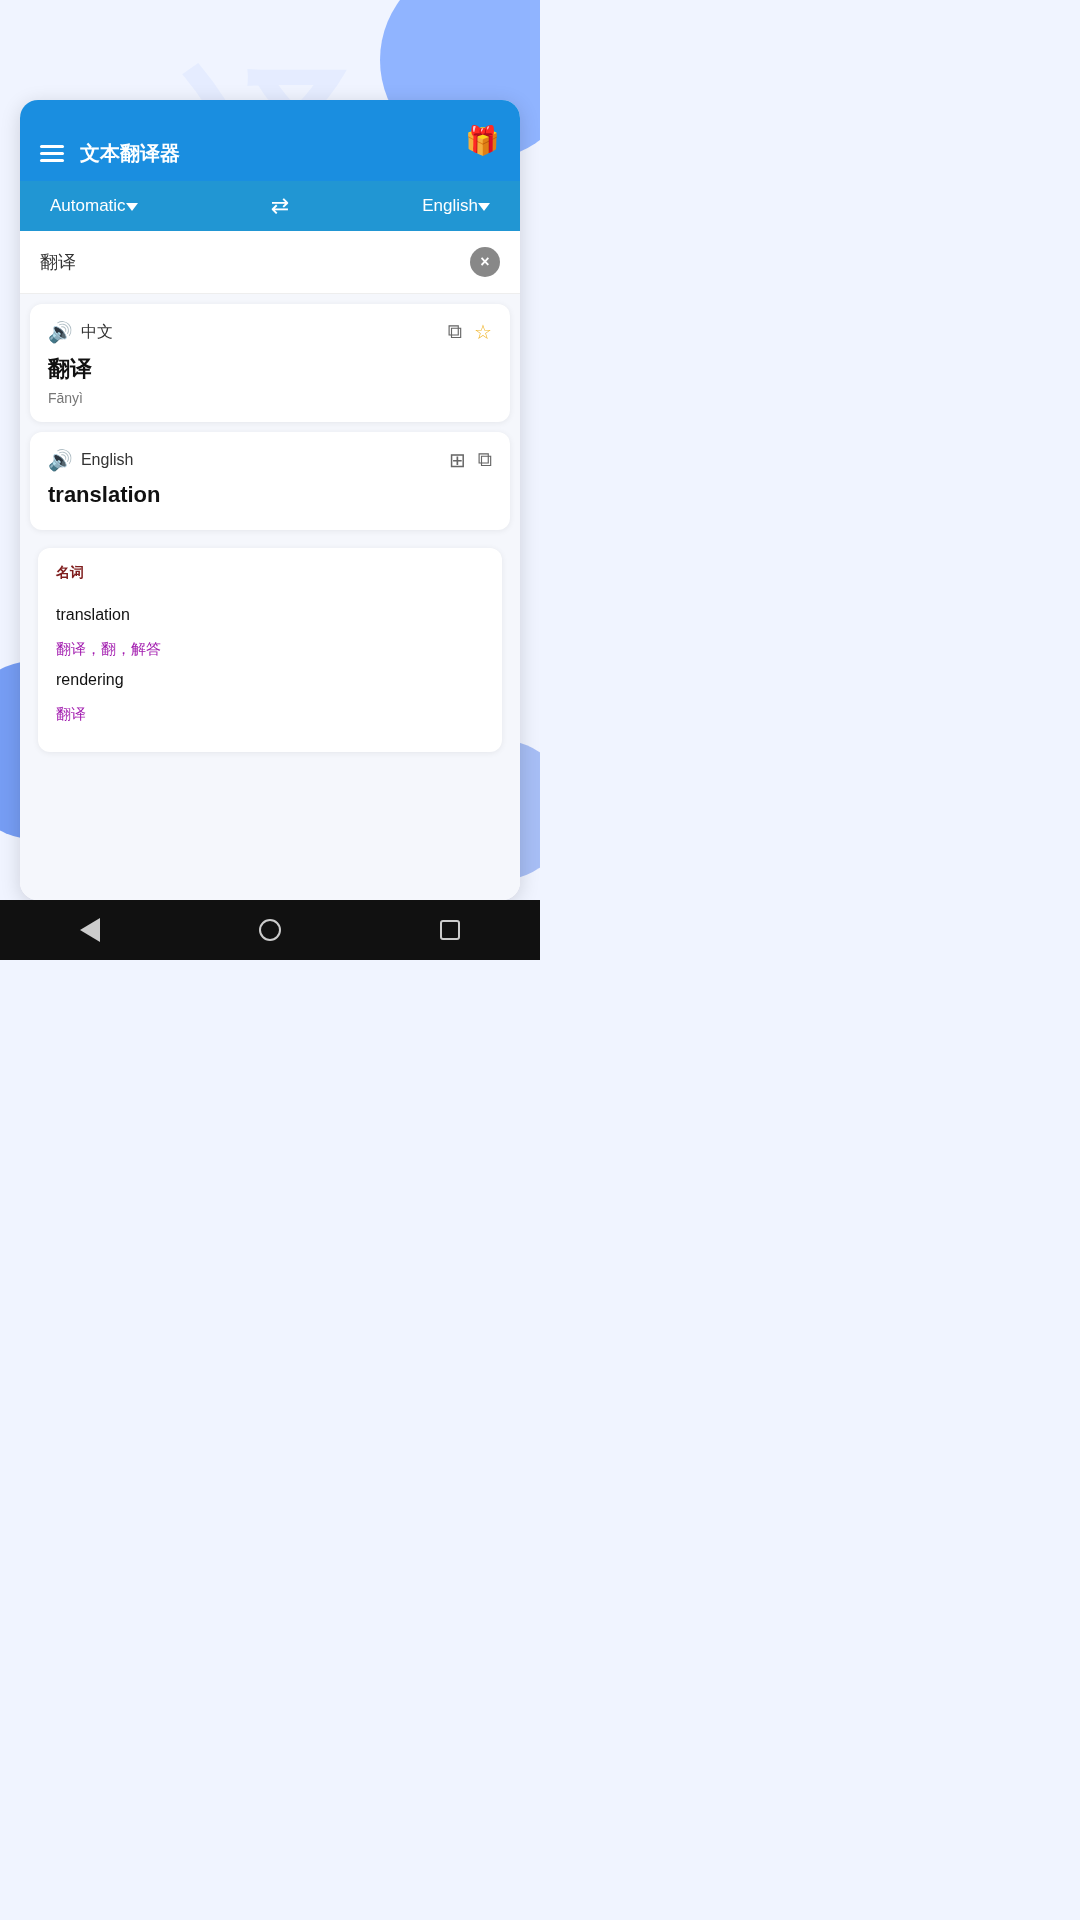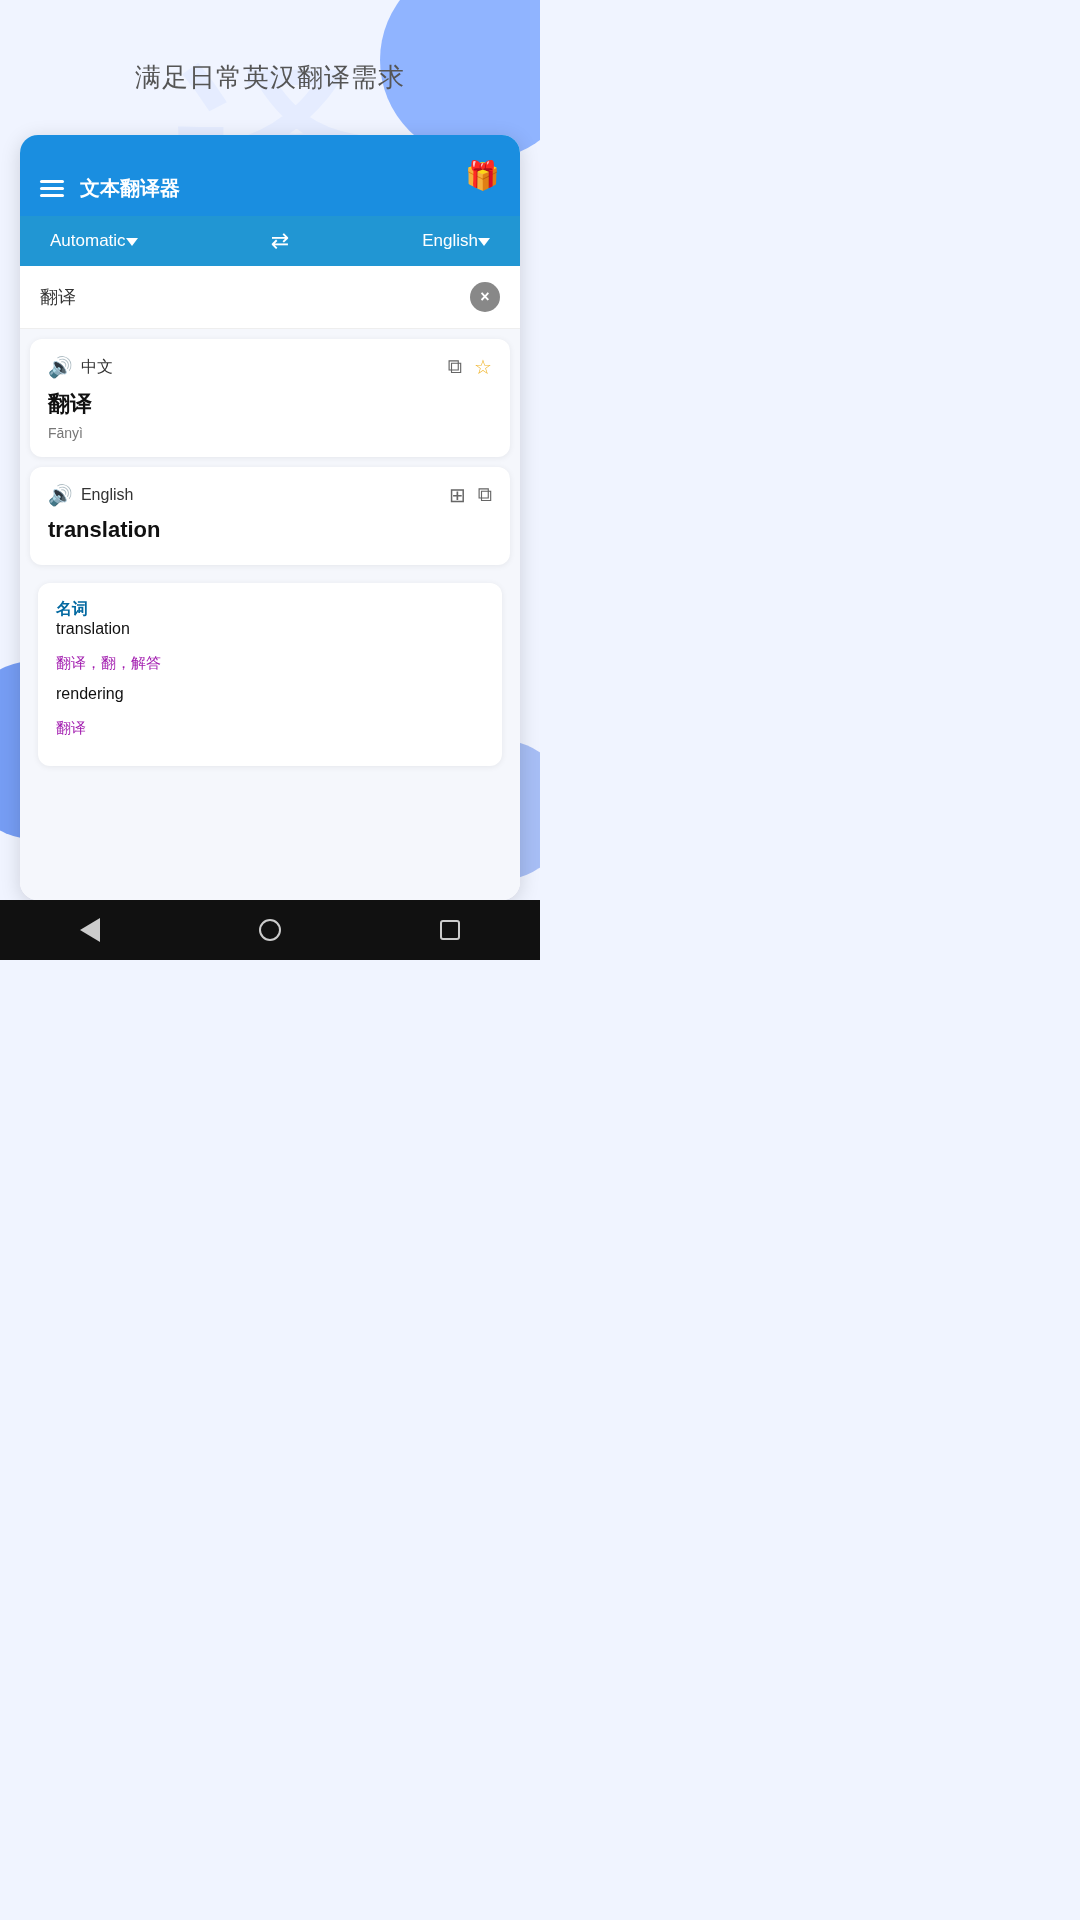--- a/index.html
+++ b/index.html
@@ -289,24 +289,24 @@
 
     .more-card {
       background: #fff;
       border-radius: 12px;
       padding: 16px 18px;
       margin-bottom: 10px;
       box-shadow: 0 1px 6px rgba(0,0,0,0.07);
     }
 
     .more-pos {
-      font-size: 16px;
-      color: #0369a1;
+      font-size: 14px;
+      color: #7f1d1d;
       font-weight: 600;
-      margin-bottom: 0;
+      margin-bottom: 24px;
     }
 
     .more-entry {
       margin-bottom: 12px;
     }
 
     .more-word {
       font-size: 16px;
       color: #111;
     }
@@ -360,21 +360,20 @@
 <body>
 
 <div class="bg-circle-top-right"></div>
 <div class="bg-circle-bottom-left"></div>
 <div class="bg-circle-bottom-right"></div>
 <div class="bg-watermark">译</div>
 
 <div class="content">
 
   <div class="hero">
-    <div class="hero-subtitle">满足日常英汉翻译需求</div>
   </div>
 
   <div class="app-card">
 
     <div class="toolbar">
       <div class="toolbar-left">
         <div class="hamburger-icon">
           <span></span>
             <span></span>
             <span></span>

